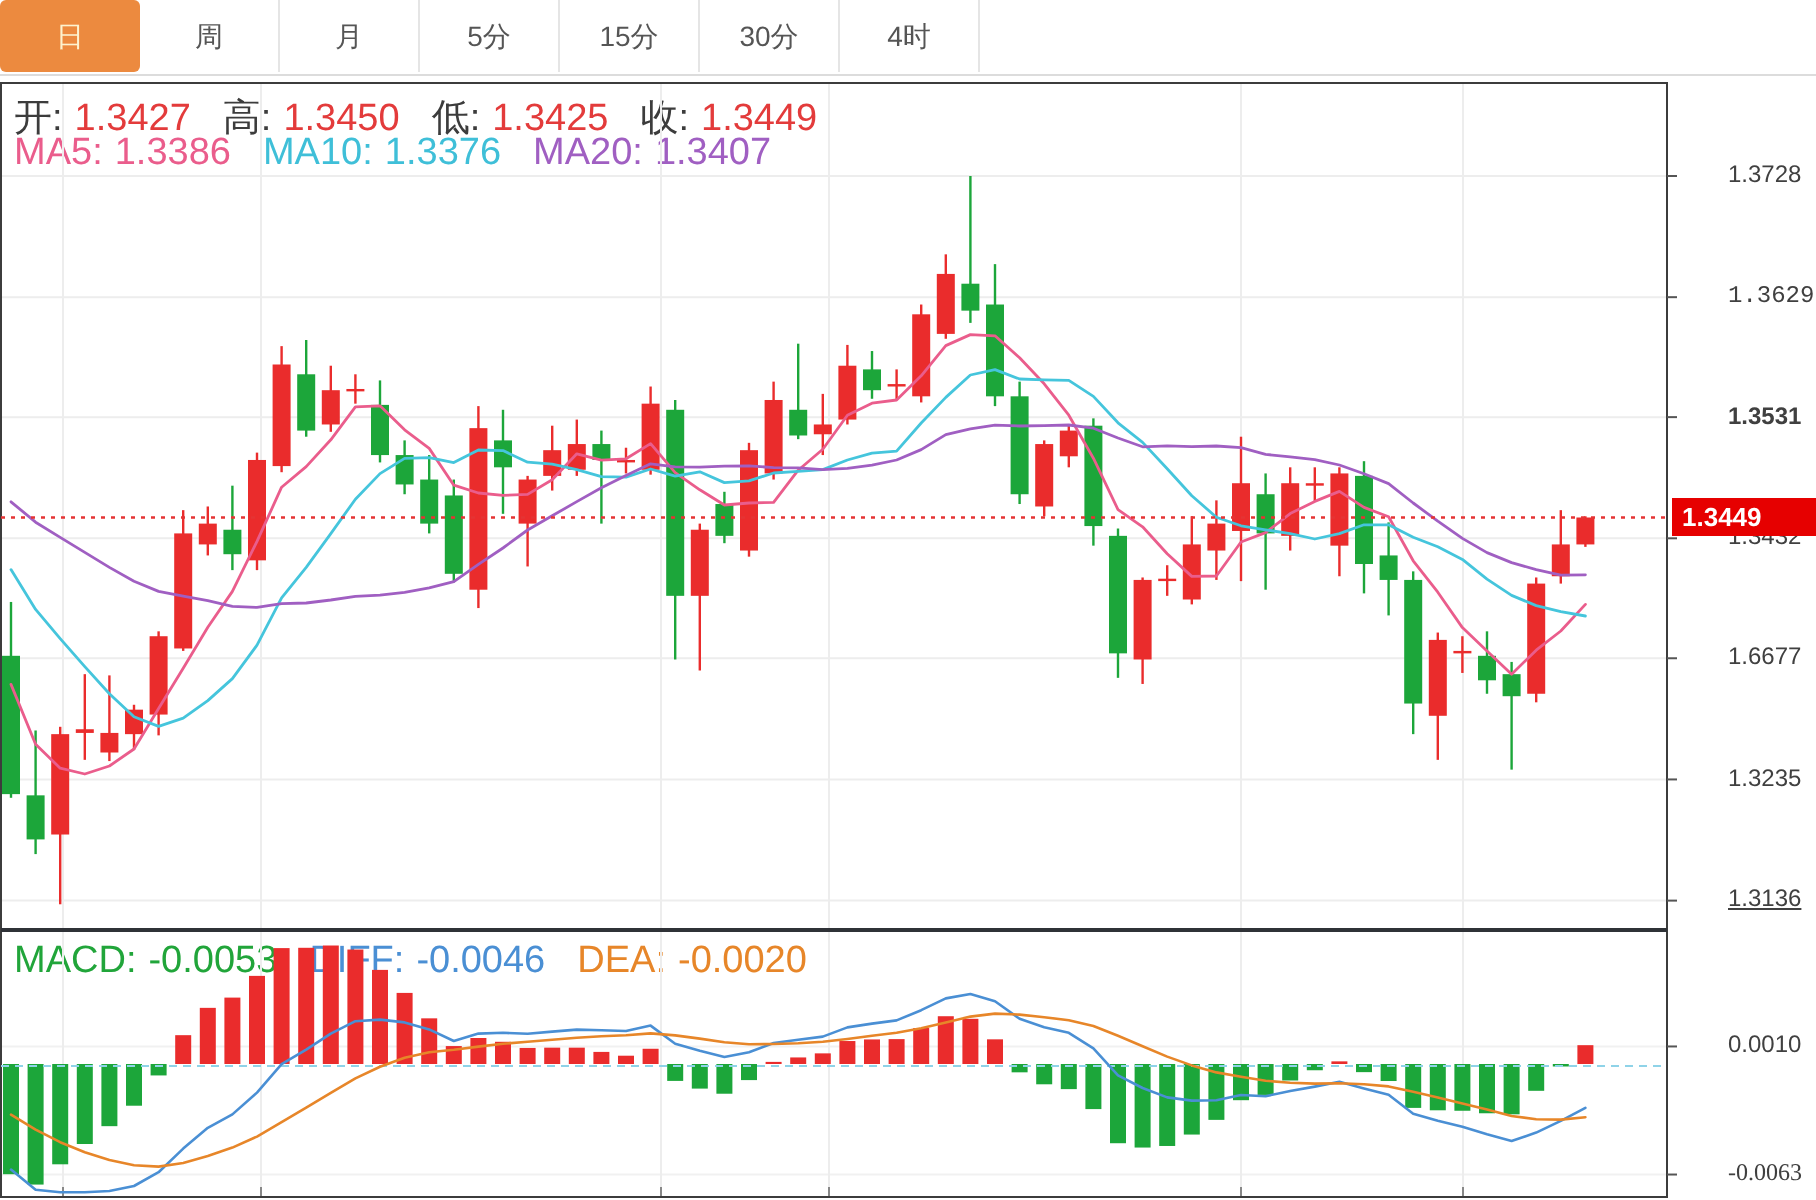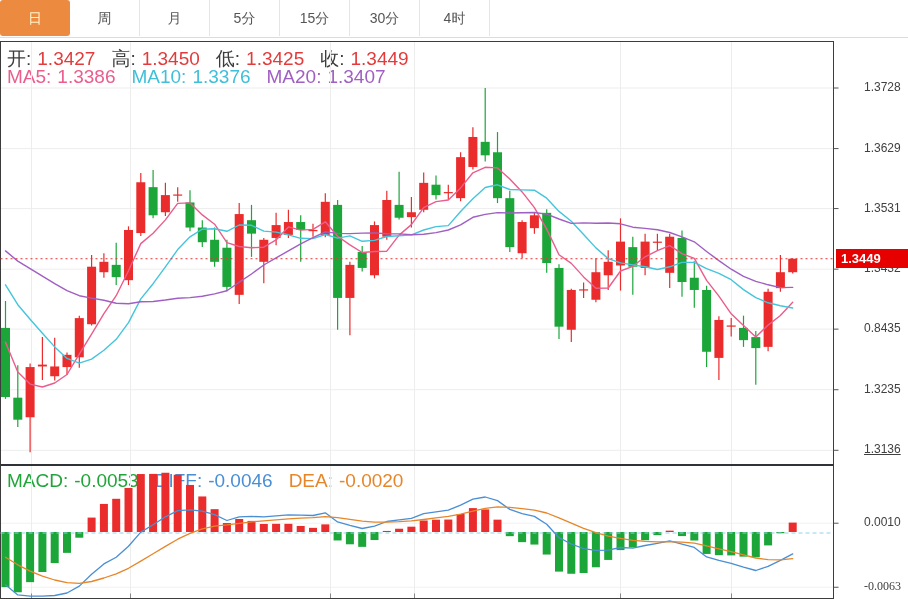--- a/index.html
+++ b/index.html
@@ -271,24 +271,24 @@
       <line x1="833.5" y1="269.15200000000044" x2="838.5" y2="269.15200000000044" stroke="#555" stroke-width="1"></line>
       <line x1="833.5" y1="329.1280000000006" x2="838.5" y2="329.1280000000006" stroke="#555" stroke-width="1"></line>
       <line x1="833.5" y1="389.71600000000075" x2="838.5" y2="389.71600000000075" stroke="#555" stroke-width="1"></line>
       <line x1="833.5" y1="450.3039999999995" x2="838.5" y2="450.3039999999995" stroke="#555" stroke-width="1"></line>
       <line x1="833.5" y1="523.228" x2="838.5" y2="523.228" stroke="#555" stroke-width="1"></line>
       <line x1="833.5" y1="587.2636" x2="838.5" y2="587.2636" stroke="#555" stroke-width="1"></line>
     </svg>
 
   <div id="price-labels">
       <div class="axlab" style="top: 80px;">1.3728</div>
-      <div class="axlab" style="top: 140.588px;">1.3629</div>
-      <div class="axlab" style="top: 200.564px;">1.3531</div>
+      <div class="axlab" style="top: 140.588px; font-family: Liberation Mono, monospace;">1.3629</div>
+      <div class="axlab" style="top: 200.564px; font-weight: bold;">1.3531</div>
       <div class="axlab" style="top: 261.152px;">1.3432</div>
-      <div class="axlab" style="top: 321.128px;">0.8435</div>
+      <div class="axlab" style="top: 321.128px;">1.6677</div>
       <div class="axlab" style="top: 381.716px;">1.3235</div>
       <div class="axlab" style="top: 442.304px; text-decoration: underline;">1.3136</div>
     </div>
   <div id="macd-labels">
       <div class="axlab" style="top: 515.228px;">0.0010</div>
       <div class="axlab" style="top: 579.264px; font-family: Liberation Serif, serif;">-0.0063</div>
     </div>
 
   <div class="tag" id="price-tag" style="top: 249.248px; background: rgb(230, 0, 0);">1.3449</div>
 </div>

